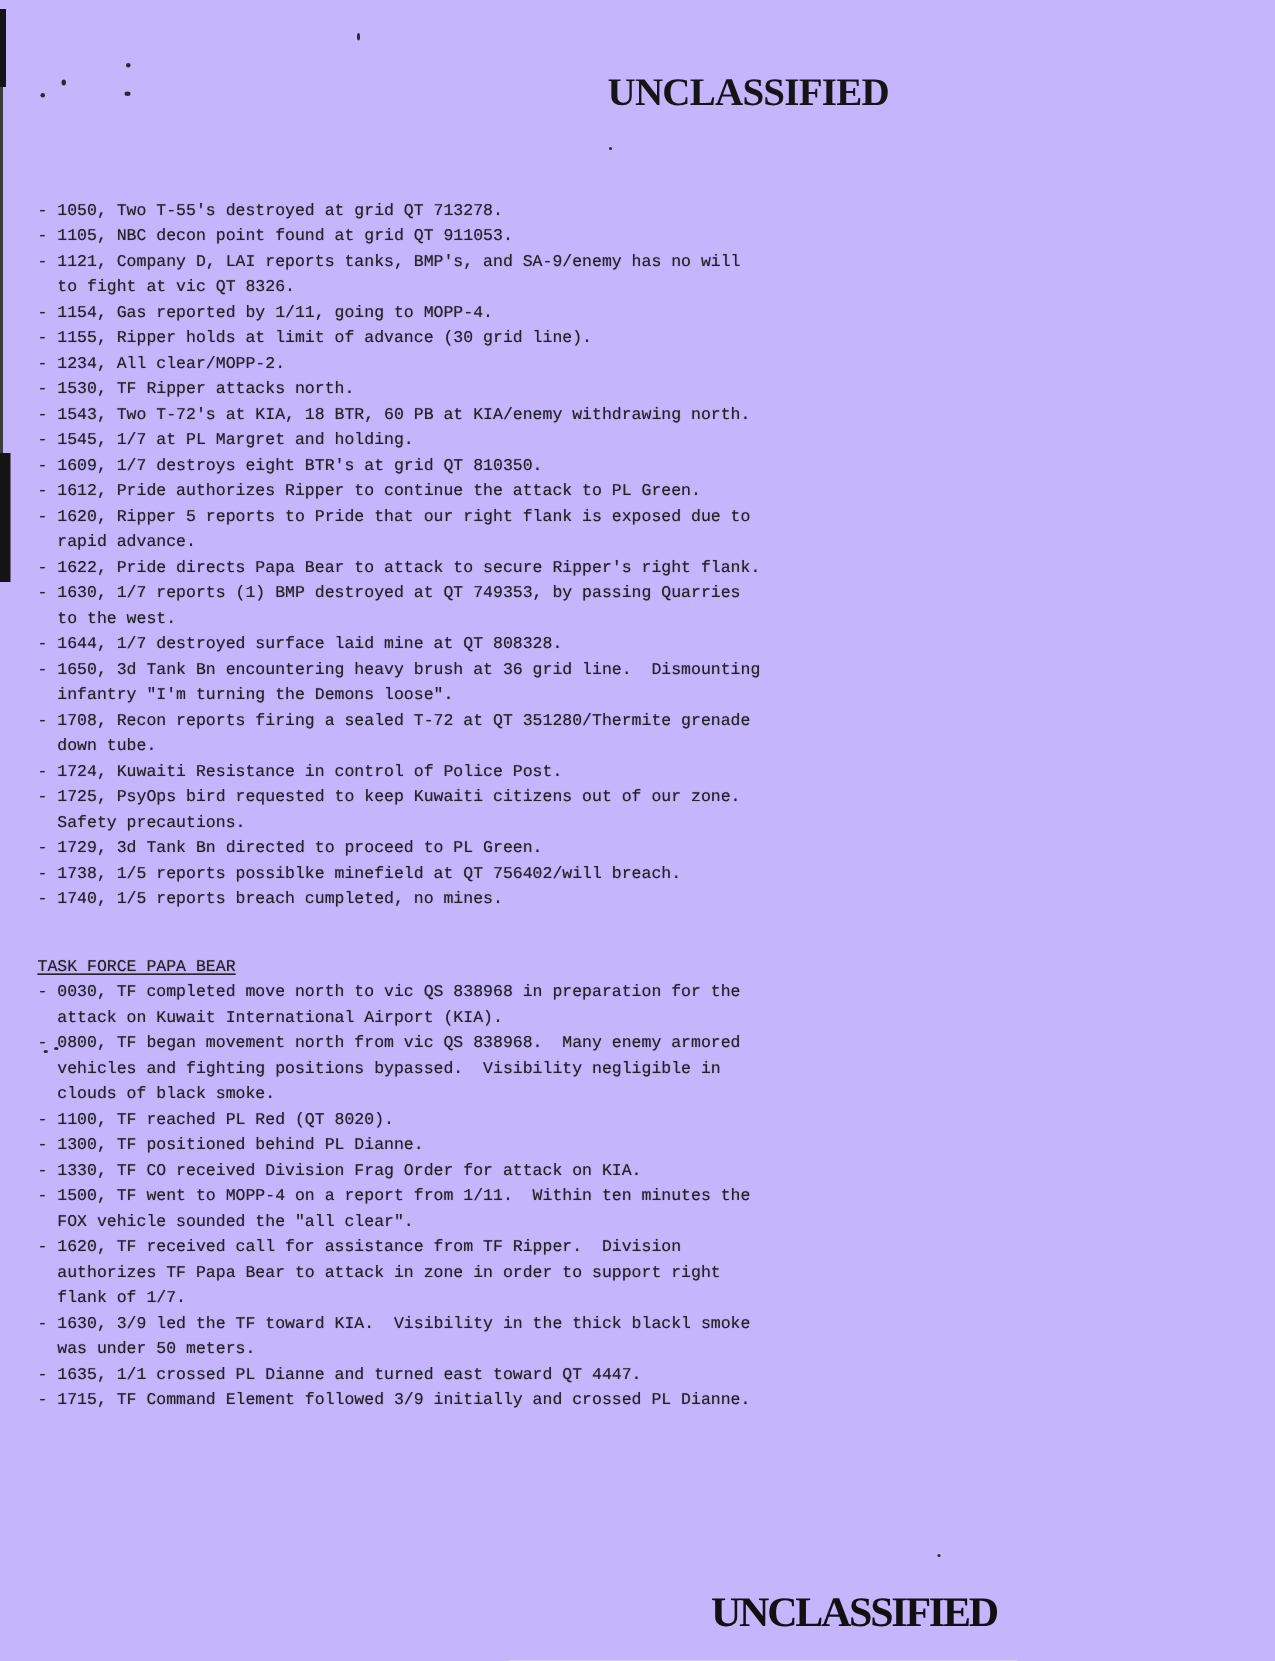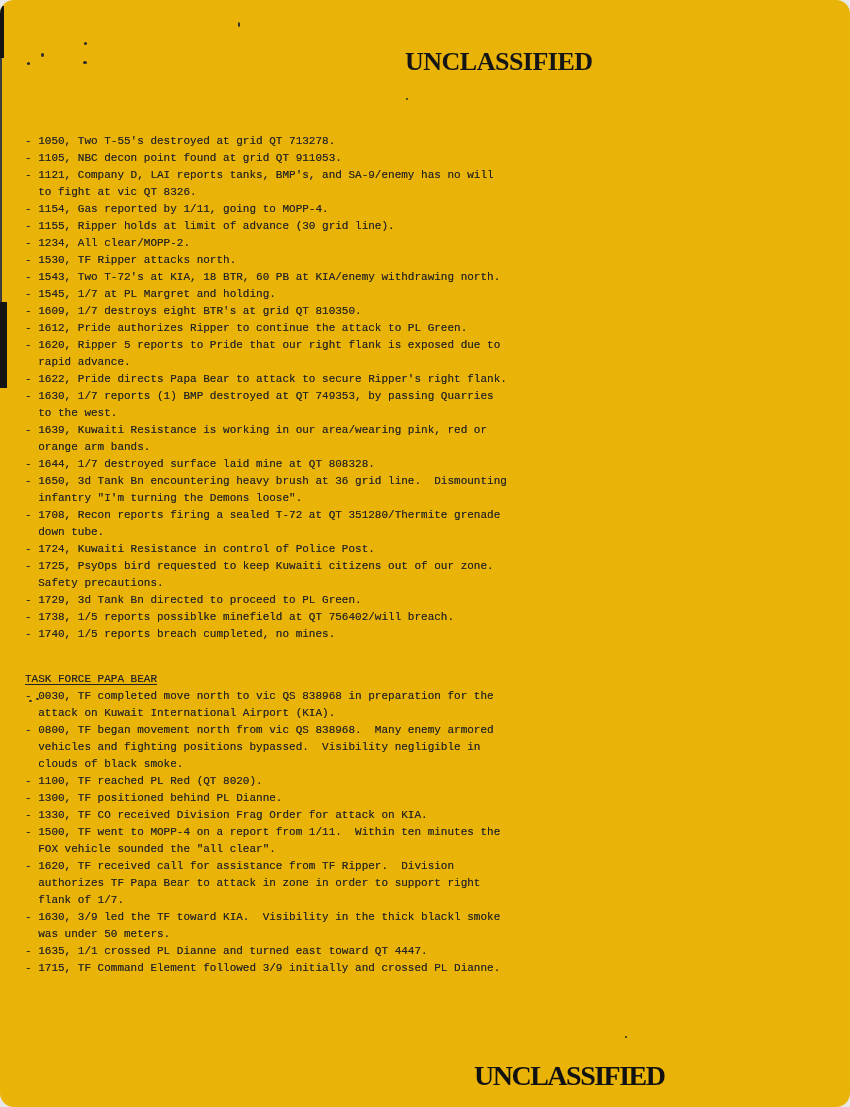--- a/index.html
+++ b/index.html
@@ -4,24 +4,23 @@
 <style>
   html, body {
     margin: 0;
     padding: 0;
     background: #e8e8e8;
   }
   .page {
     position: relative;
     width: 850px;
     height: 1107px;
-    background: #eab308;
+    background: #c4b5fd;
     overflow: hidden;
     font-family: "Liberation Mono", "DejaVu Sans Mono", monospace;
-    border-radius: 14px;
   }
   
   .scan-bar { position: absolute; background: #141414; }
   .scan-bar.seg1 { left: 0; top: 6px;   width: 4px; height: 52px; }
   .scan-bar.seg2 { left: 0; top: 58px;  width: 2px; height: 244px; background: #3c3c3c; }
   .scan-bar.seg3 { left: 0; top: 302px; width: 7px; height: 86px; }
   .speck { position: absolute; background: #2a2a2a; border-radius: 50%; }
 
   .header {
     position: absolute;
@@ -94,22 +93,20 @@
       <div class="entry">- 1530, TF Ripper attacks north.</div>
       <div class="entry">- 1543, Two T-72's at KIA, 18 BTR, 60 PB at KIA/enemy withdrawing north.</div>
       <div class="entry">- 1545, 1/7 at PL Margret and holding.</div>
       <div class="entry">- 1609, 1/7 destroys eight BTR's at grid QT 810350.</div>
       <div class="entry">- 1612, Pride authorizes Ripper to continue the attack to PL Green.</div>
       <div class="entry">- 1620, Ripper 5 reports to Pride that our right flank is exposed due to
   rapid advance.</div>
       <div class="entry">- 1622, Pride directs Papa Bear to attack to secure Ripper's right flank.</div>
       <div class="entry">- 1630, 1/7 reports (1) BMP destroyed at QT 749353, by passing Quarries
   to the west.</div>
-      <div class="entry">- 1639, Kuwaiti Resistance is working in our area/wearing pink, red or
-  orange arm bands.</div>
       <div class="entry">- 1644, 1/7 destroyed surface laid mine at QT 808328.</div>
       <div class="entry">- 1650, 3d Tank Bn encountering heavy brush at 36 grid line.  Dismounting
   infantry "I'm turning the Demons loose".</div>
       <div class="entry">- 1708, Recon reports firing a sealed T-72 at QT 351280/Thermite grenade
   down tube.</div>
       <div class="entry">- 1724, Kuwaiti Resistance in control of Police Post.</div>
       <div class="entry">- 1725, PsyOps bird requested to keep Kuwaiti citizens out of our zone.
   Safety precautions.</div>
       <div class="entry">- 1729, 3d Tank Bn directed to proceed to PL Green.</div>
       <div class="entry">- 1738, 1/5 reports possiblke minefield at QT 756402/will breach.</div>

